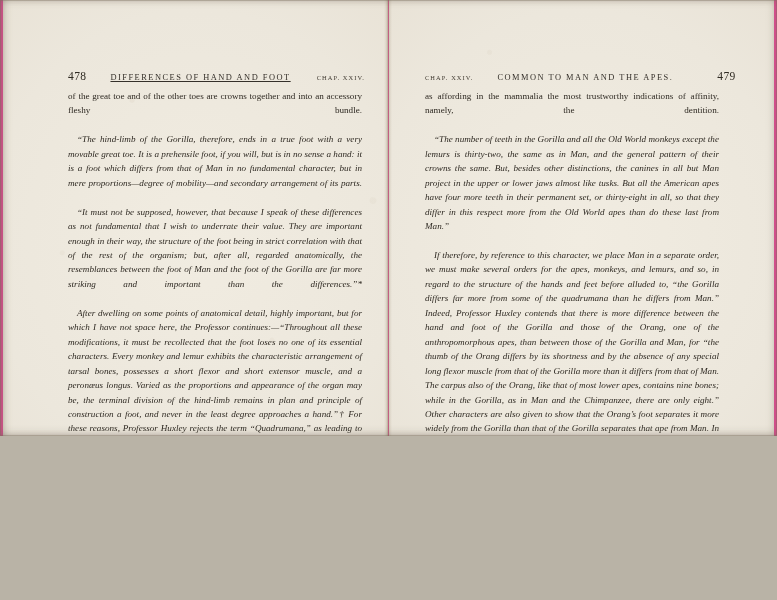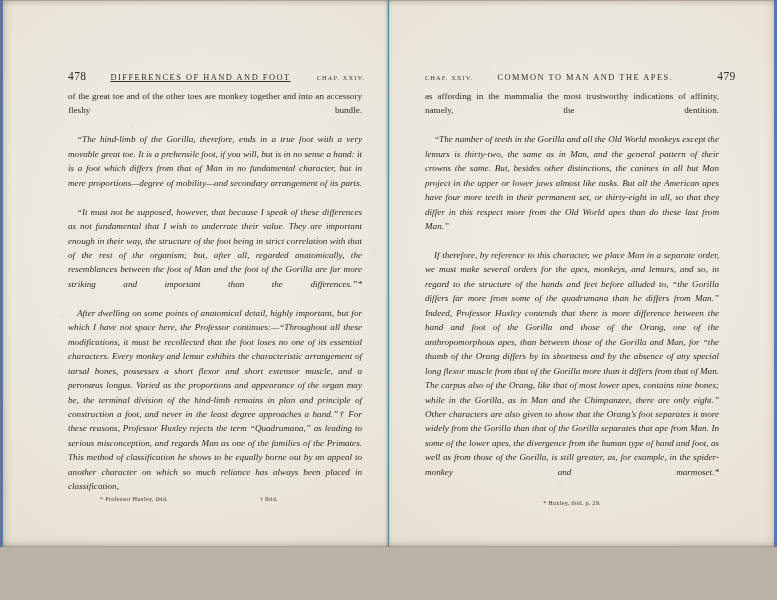--- a/index.html
+++ b/index.html
@@ -3,23 +3,23 @@
 <meta charset="utf-8">
 <style>
   html, body {
     margin: 0;
     padding: 0;
     background: #b9b3a6;
   }
   #scan {
     position: relative;
     width: 777px;
-    height: 547px;
+    height: 436px;
     overflow: hidden;
-    background: #3b82f6;
+    background: #ec4899;
     font-family: "Liberation Serif", serif;
   }
   
   #scan::after {
     content: "";
     position: absolute;
     inset: 0;
     pointer-events: none;
     box-shadow:
       inset 0 0 0 1px rgba(120,108,92,0.35),
@@ -164,21 +164,21 @@
 
   <div class="page" id="page-left">
 
     <div class="runhead rh-left">
       <span class="folio">478</span>
       <span class="runtitle">DIFFERENCES OF HAND AND FOOT</span>
       <span class="chaplabel">CHAP. XXIV.</span>
     </div>
 
     <div class="textblock">
-      <p>of the great toe and of the other toes are monkey together and into an accessory fleshy bundle.</p>
+      <p>of the great toe and of the other toes are crowns together and into an accessory fleshy bundle.</p>
       <p class="ind">“The hind-limb of the Gorilla, therefore, ends in a true foot with a very movable great toe. It is a prehensile foot, if you will, but is in no sense a hand: it is a foot which differs from that of Man in no fundamental character, but in mere proportions—degree of mobility—and secondary arrangement of its parts.</p>
       <p class="ind">“It must not be supposed, however, that because I speak of these differences as not fundamental that I wish to underrate their value. They are important enough in their way, the structure of the foot being in strict correlation with that of the rest of the organism; but, after all, regarded anatomically, the resemblances between the foot of Man and the foot of the Gorilla are far more striking and important than the differences.”*</p>
       <p class="ind">After dwelling on some points of anatomical detail, highly important, but for which I have not space here, the Professor continues:—“Throughout all these modifications, it must be recollected that the foot loses no one of its essential characters. Every monkey and lemur exhibits the characteristic arrangement of tarsal bones, possesses a short flexor and short extensor muscle, and a peronæus longus. Varied as the proportions and appearance of the organ may be, the terminal division of the hind-limb remains in plan and principle of construction a foot, and never in the least degree approaches a hand.”† For these reasons, Professor Huxley rejects the term “Quadrumana,” as leading to serious misconception, and regards Man as one of the families of the Primates. This method of classification he shows to be equally borne out by an appeal to another character on which so much reliance has always been placed in classification,</p>
     </div>
 
     <div class="footnotes" id="fn-left">
       <span class="fn1">* Professor Huxley, ibid.</span>
       <span class="fn2">† Ibid.</span>
     </div>
 

